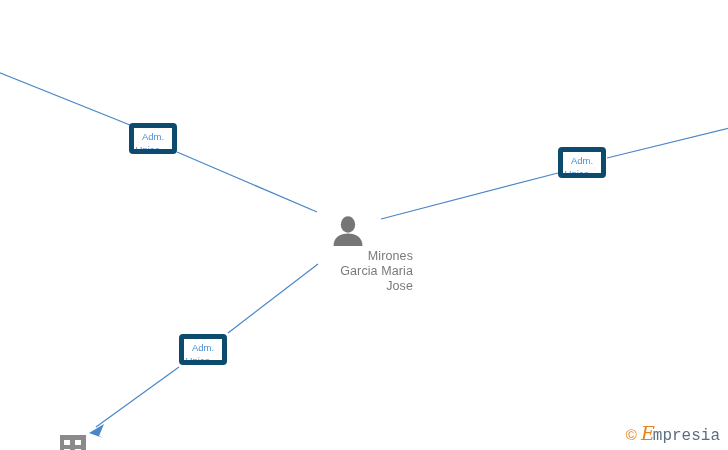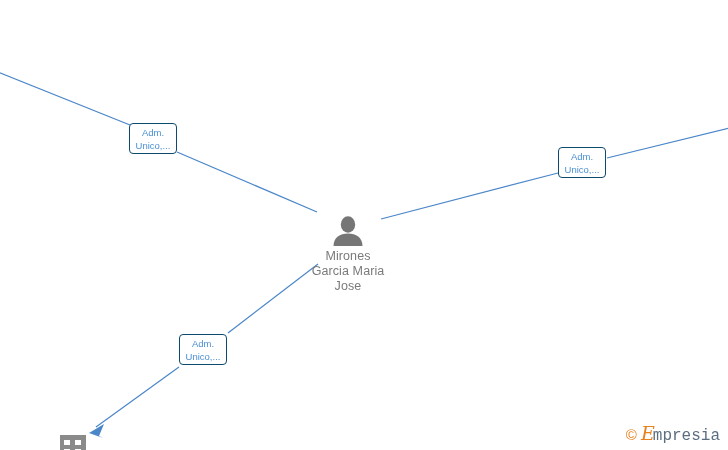--- a/index.html
+++ b/index.html
@@ -59,21 +59,21 @@
     width: 26px;
     height: 22px;
   }
 
   
   .edge-label {
     position: absolute;
     box-sizing: border-box;
     width: 48px;
     height: 31px;
-    border: 1px solid #0c4a6e;
+    border: 5px solid #0c4a6e;
     border-radius: 4px;
     background: #ffffff;
     color: #4a8fd4;
     font-size: 9.5px;
     line-height: 13px;
     text-align: center;
     padding-top: 2px;
     white-space: pre-line;
     overflow: hidden;
   }
@@ -129,21 +129,21 @@
 
   <div class="edge-label" style="left:129px; top:123px;">Adm.
 Unico,...</div>
 
   <div class="edge-label" style="left:558px; top:147px;">Adm.
 Unico,...</div>
 
   <div class="edge-label" style="left:179px; top:334px;">Adm.
 Unico,...</div>
 
-  <div class="person-node" style="left:283px; top:216px;">
+  <div class="person-node" style="left:283px; top:216px;text-align:right;">
     <svg class="person-icon" viewBox="0 0 34 30" xmlns="http://www.w3.org/2000/svg">
       <ellipse cx="17" cy="8.5" rx="7.2" ry="8.2" fill="#767676"></ellipse>
       <path d="M2.5 30 C2.5 21.5 9 17.5 17 17.5 C25 17.5 31.5 21.5 31.5 30 Z" fill="#767676"></path>
     </svg>
     <div class="person-label">Mirones
 Garcia Maria
 Jose</div>
   </div>
 
   <div class="company-node" style="left:43px; top:435px;">

